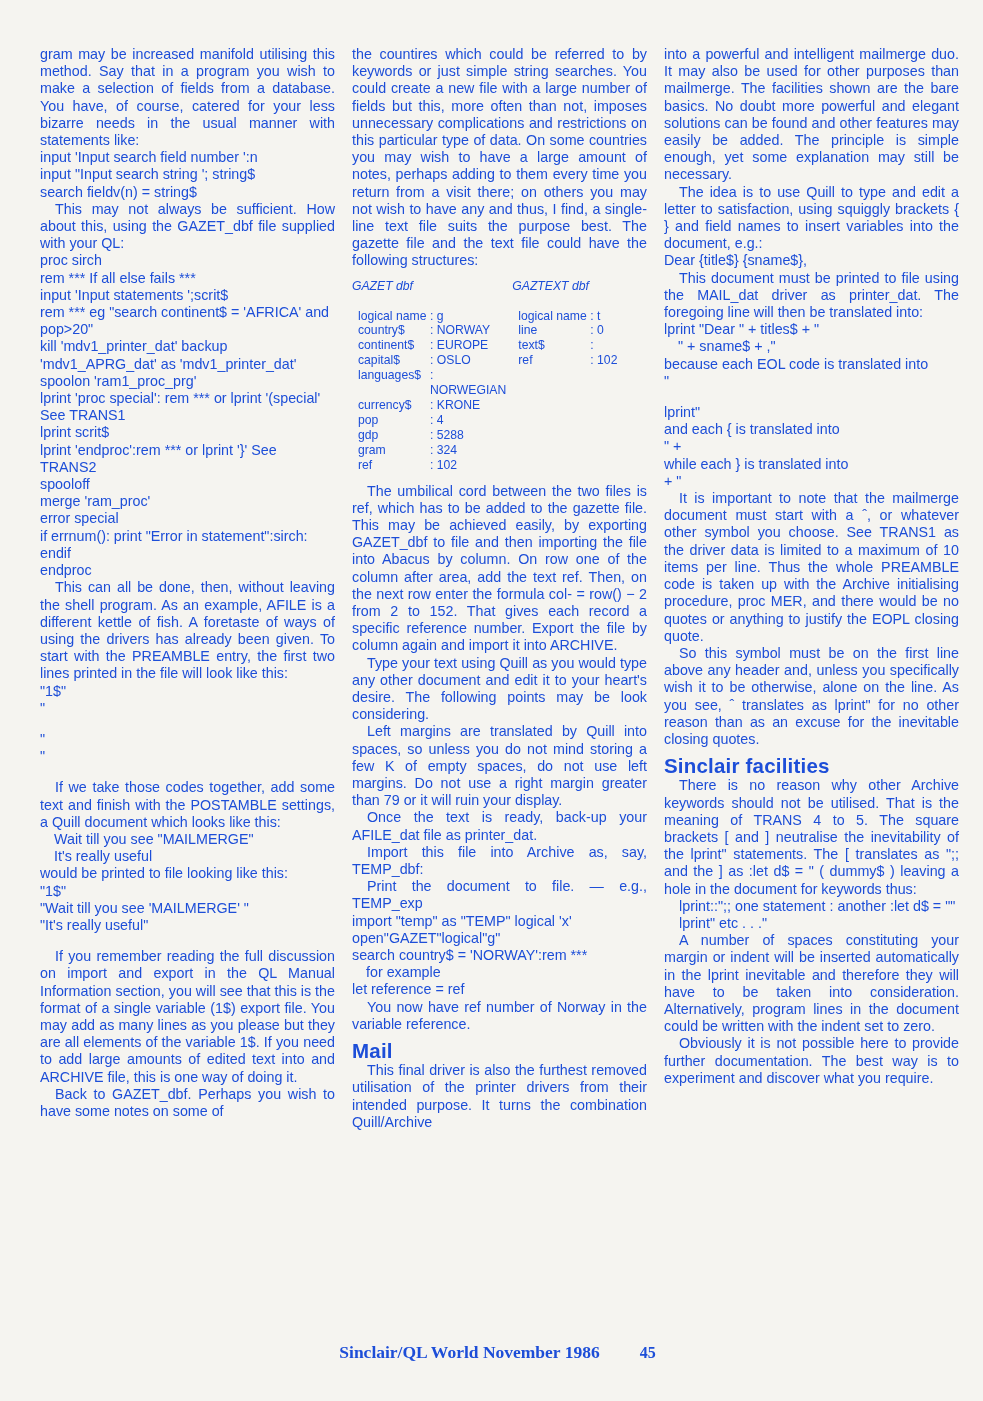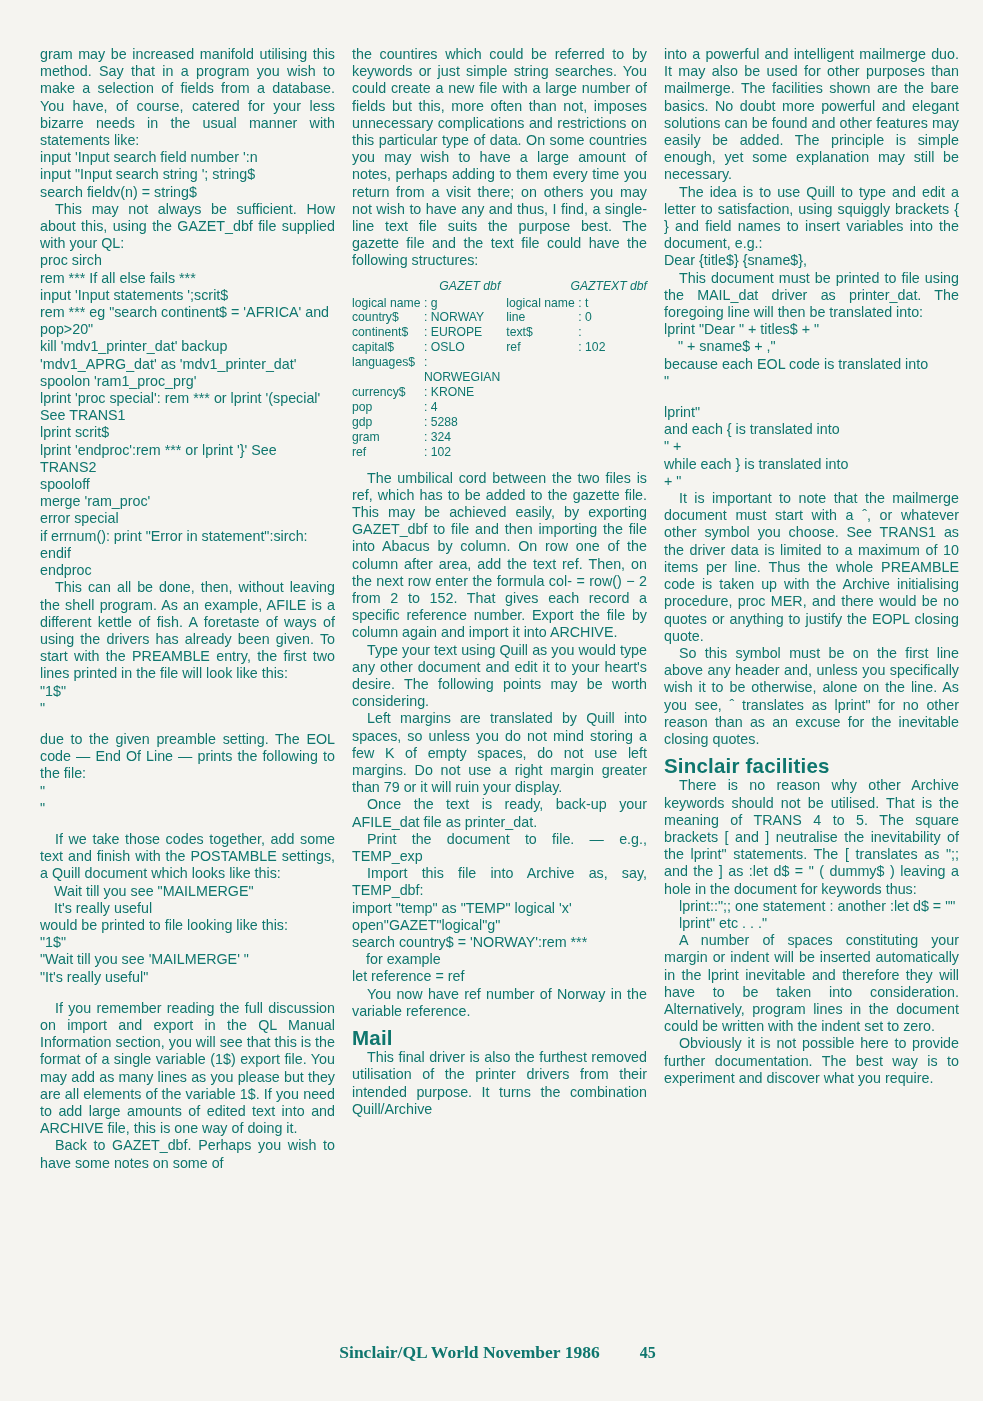--- a/index.html
+++ b/index.html
@@ -1,20 +1,20 @@
 <!DOCTYPE html>
 <html><head>
 <meta charset="utf-8">
 <style>
   html,body { margin:0; padding:0; background:#efeeea; }
   .page {
     position:relative;
     width:983px; height:1401px;
     background:#f5f4f0;
-    color:#0f766e;
+    color:#1d4ed8;
     font-family:"Liberation Sans", sans-serif;
     box-sizing:border-box;
     padding:46px 24px 0 40px;
     overflow:hidden;
   }
   .columns { display:flex; gap:17px; }
   .col {
     flex:0 0 295px; width:295px;
     font-size:14.3px; line-height:17.2px;
     text-align:left;
@@ -27,23 +27,23 @@
   .section-heading {
     font-size:20.5px; font-weight:bold;
     margin:9px 0 3px 0; letter-spacing:0.2px;
   }
   .dbtables {
     display:flex; gap:6px;
     font-size:12.2px; line-height:14.9px;
     margin:9px 0 10px 0;
   }
   .dbtable { flex:1 1 50%; }
-  .dbtitle { font-style:italic; text-align:right; margin-bottom:2px; }
+  .dbtitle { font-style:italic; text-align:left; margin-bottom:15px; }
   .dbrow { display:flex; }
-  .dblabel { flex:0 0 72px; }
+  .dblabel { flex:0 0 72px;margin-left:6px; }
   .dbval { flex:1; }
   .footer {
     position:absolute; left:40px; right:28px; top:1336px;
     display:flex; justify-content:center; align-items:baseline;
     font-family:"Liberation Serif", serif; font-weight:bold;gap:40px;
   }
   .footer-left { font-size:17.5px; }
   .footer-right { font-size:16px; padding-top:8px; }
 </style>
 </head>
@@ -68,21 +68,20 @@
         <div class="codeline">lprint 'endproc':rem *** or lprint '}' See TRANS2</div>
         <div class="codeline">spooloff</div>
         <div class="codeline">merge 'ram_proc'</div>
         <div class="codeline">error special</div>
         <div class="codeline">if errnum(): print "Error in statement":sirch: endif</div>
         <div class="codeline">endproc</div>
         <p class="para">This can all be done, then, without leaving the shell program. As an example, AFILE is a different kettle of fish. A foretaste of ways of using the drivers has already been given. To start with the PREAMBLE entry, the first two lines printed in the file will look like this:</p>
         <div class="codeline">"1$"</div>
         <div class="codeline">"</div>
         <div class="gap"></div>
-        <p class="para noindent">due to the given preamble setting. The EOL code — End Of Line — prints the following to the file:</p>
         <div class="codeline">"</div>
         <div class="codeline">"</div>
         <div class="gap"></div>
         <p class="para">If we take those codes together, add some text and finish with the POSTAMBLE settings, a Quill document which looks like this:</p>
         <div class="codeline indent1">Wait till you see "MAILMERGE"</div>
         <div class="codeline indent1">It's really useful</div>
         <p class="para noindent">would be printed to file looking like this:</p>
         <div class="codeline">"1$"</div>
         <div class="codeline">"Wait till you see 'MAILMERGE' "</div>
         <div class="codeline">"It's really useful"</div>
@@ -150,25 +149,25 @@
               <span class="dblabel">text$</span>
               <span class="dbval">: </span>
             </div>
             <div class="dbrow">
               <span class="dblabel">ref</span>
               <span class="dbval">: 102</span>
             </div>
           </div>
         </div>
         <p class="para">The umbilical cord between the two files is ref, which has to be added to the gazette file. This may be achieved easily, by exporting GAZET_dbf to file and then importing the file into Abacus by column. On row one of the column after area, add the text ref. Then, on the next row enter the formula col- = row() − 2 from 2 to 152. That gives each record a specific reference number. Export the file by column again and import it into ARCHIVE.</p>
-        <p class="para">Type your text using Quill as you would type any other document and edit it to your heart's desire. The following points may be worth considering.</p>
+        <p class="para">Type your text using Quill as you would type any other document and edit it to your heart's desire. The following points may be look considering.</p>
         <p class="para">Left margins are translated by Quill into spaces, so unless you do not mind storing a few K of empty spaces, do not use left margins. Do not use a right margin greater than 79 or it will ruin your display.</p>
         <p class="para">Once the text is ready, back-up your AFILE_dat file as printer_dat.</p>
+        <p class="para">Import this file into Archive as, say, TEMP_dbf:</p>
         <p class="para">Print the document to file. — e.g., TEMP_exp</p>
-        <p class="para">Import this file into Archive as, say, TEMP_dbf:</p>
         <div class="codeline">import "temp" as "TEMP" logical 'x'</div>
         <div class="codeline">open"GAZET"logical"g"</div>
         <div class="codeline">search country$ = 'NORWAY':rem ***</div>
         <div class="codeline indent1">for example</div>
         <div class="codeline">let reference = ref</div>
         <p class="para">You now have ref number of Norway in the variable reference.</p>
         <h2 class="section-heading">Mail</h2>
         <p class="para">This final driver is also the furthest removed utilisation of the printer drivers from their intended purpose. It turns the combination Quill/Archive</p>
       </div>
     <div class="col">

